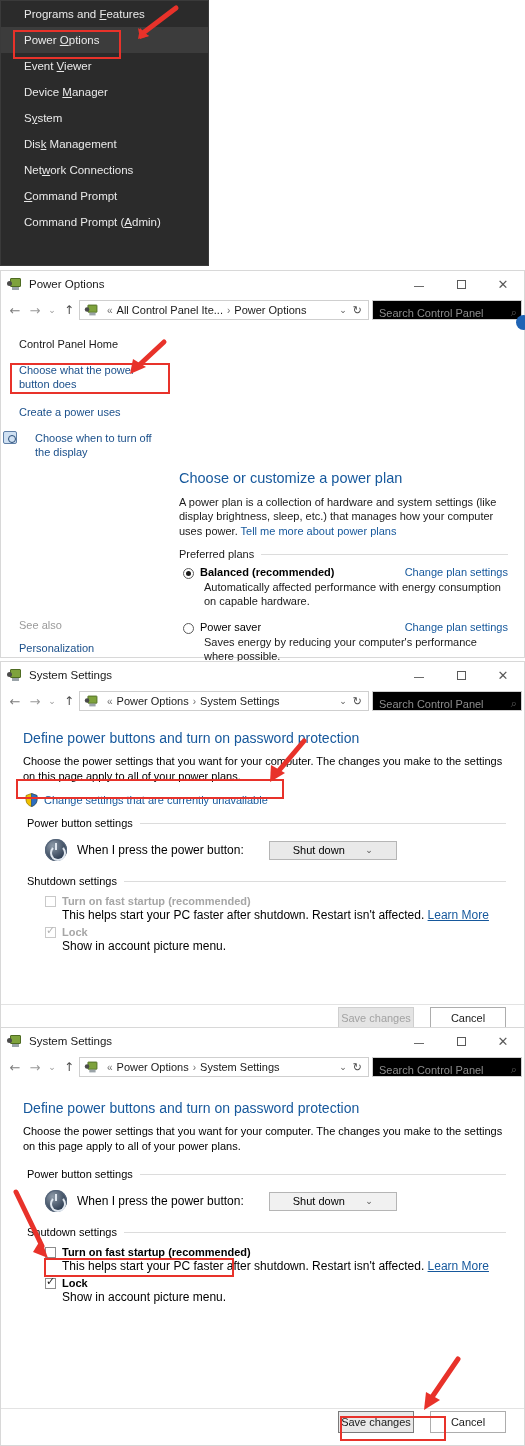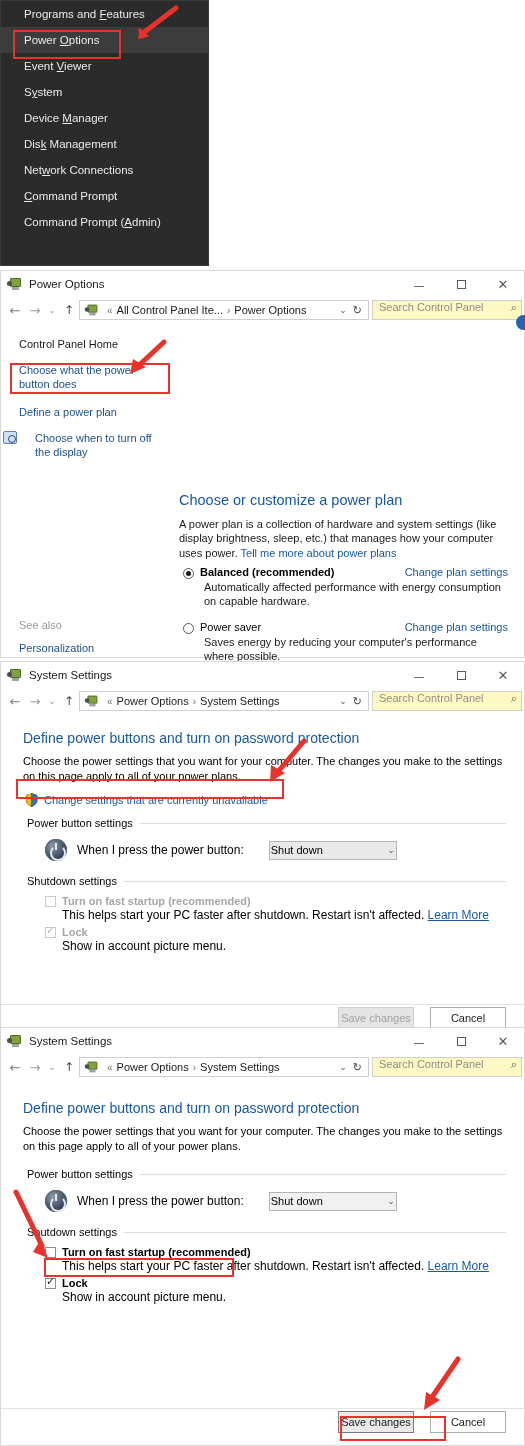--- a/index.html
+++ b/index.html
@@ -48,22 +48,22 @@
   .crumb {
     flex:1; height:20px; border:1px solid #cfcfcf; background:#fff;
     display:flex; align-items:center; padding:0 2px 0 3px; margin-right:3px;
     font-size:11px; color:#1a1a1a; overflow:hidden;
   }
   .crumb .cp-icon { margin-left:1px; margin-right:3px; transform:scale(.9); }
   .crumb .sep { color:#6d6d6d; margin:0 4px; font-size:10px; }
   .crumb .chev { margin-left:auto; color:#5a5a5a; font-size:9px; padding:0 6px 0 3px; }
   .crumb .refresh { color:#4a4a4a; font-size:11px; padding-right:4px; font-family:"DejaVu Sans", sans-serif;}
   .searchbox {
-    width:150px; height:20px; border:1px solid #cfcfcf; background:#fef9c3;
-    display:flex; align-items:flex-start; padding:0 4px 0 6px; font-size:11px; color:#8d8d8d;
+    width:150px; height:20px; border:1px solid #cfcfcf; background:#000000;
+    display:flex; align-items:flex-end; padding:0 4px 0 6px; font-size:11px; color:#8d8d8d;
   }
   .searchbox .mag { margin-left:auto; color:#5a5a5a; font-size:11px; }
   .sep-line { height:1px; background:#e3e3e3; }
 
   
   .po-body { display:flex; height:auto;align-items:flex-end; }
   .po-side { width:172px; padding:14px 8px 0 18px; }
   .po-side a { display:block; color:#1a4f8a; font-size:11px; line-height:14px; margin-bottom:12px; text-decoration:none; cursor:pointer;}
   .po-side a.plain { color:#1a1a1a; }
   .po-side .seealso { color:#9a9a9a; font-size:11px; margin:0 0 10px 0;}
@@ -98,21 +98,21 @@
   .shield { width:13px; height:14px; margin-right:6px; flex:none; position:relative;}
   .shield svg { display:block; }
   .uac-link { color:#16589c; font-size:11px; cursor:pointer;}
   .sect { display:flex; align-items:center; margin:10px 0 0 4px; font-size:11px; }
   .sect .line { flex:1; height:1px; background:#dcdcdc; margin-left:7px; }
   .pwr-row { display:flex; align-items:center; margin:10px 0 0 22px;}
   .pwr-ico { width:22px; height:22px; border-radius:50%; background:radial-gradient(circle at 35% 30%, #8d9aa8, #2e3d52 70%); margin-right:10px; position:relative; flex:none; box-shadow:inset 0 0 0 1px #55657a;}
   .pwr-ico:after { content:""; position:absolute; left:10px; top:4px; width:2px; height:7px; background:#dfe6ee;}
   .pwr-ico:before { content:""; position:absolute; left:5px; top:6px; width:12px; height:12px; border:2px solid #dfe6ee; border-radius:50%; border-top-color:transparent;}
   .pwr-label { font-size:12px; margin-right:25px; }
-  .combo { width:128px; height:19px; border:1px solid #b5b5b5; background:#e9e9e9; display:flex; align-items:center; padding:0 1px; font-size:11px;}
+  .combo { width:128px; height:19px; border:1px solid #b5b5b5; background:#e9e9e9; display:flex; align-items:center; padding:0 23px; font-size:11px;}
   .combo.enabled { background:#f1f1f1; }
   .combo .chev { margin-left:auto; font-size:9px; color:#555; }
   .cbrow { display:flex; align-items:flex-start; margin:8px 0 0 22px;}
   .cbox { width:11px; height:11px; border:1px solid #8c8c8c; background:#fff; margin:1px 6px 0 0; flex:none; position:relative;}
   .cbox.dim { border-color:#c9c9c9; }
   .cbox.checked:after { content:"✓"; position:absolute; left:0px; top:-4px; font-size:11px; color:#1a1a1a; font-family:"DejaVu Sans", sans-serif;}
   .cbox.checked.dim:after { color:#b4b4b4; }
   .cb-label { font-size:11px; font-weight:bold; }
   .cb-label.dim { color:#a6a6a6; }
   .cb-sub { font-size:12px; margin:1px 0 0 39px; line-height:14px;}
@@ -135,24 +135,24 @@
   <div class="winx-item">
     <span>Programs and <u>F</u>eatures</span>
   </div>
   <div class="winx-item hover" id="winx-power">
     <span>Power <u>O</u>ptions</span>
   </div>
   <div class="winx-item">
     <span>Event <u>V</u>iewer</span>
   </div>
   <div class="winx-item">
+    <span>Device <u>M</u>anager</span>
+  </div>
+  <div class="winx-item">
     <span>S<u>y</u>stem</span>
-  </div>
-  <div class="winx-item">
-    <span>Device <u>M</u>anager</span>
   </div>
   <div class="winx-item">
     <span>Dis<u>k</u> Management</span>
   </div>
   <div class="winx-item">
     <span>Net<u>w</u>ork Connections</span>
   </div>
   <div class="winx-item">
     <span><u>C</u>ommand Prompt</span>
   </div>
@@ -202,36 +202,40 @@
     <span class="searchbox">
       <span>Search Control Panel</span>
       <span class="mag">⌕</span>
     </span>
   </div>
 
   <div class="po-body">
     <div class="po-side">
       <a class="plain">Control Panel Home</a>
       <a id="side-choose" style="margin-bottom:14px;">Choose what the power button does</a>
-      <a>Define a power plan</a>
+      <a>Create a power uses</a>
       <a class="withicon" style="position:relative;">
         <i class="clock-ico"></i>
         <span>Choose when to turn off the display</span>
       </a>
       <div style="height:148px;"></div>
       <div class="seealso">See also</div>
       <a>Personalization</a>
       <a>User Accounts</a>
     </div>
 
     <div class="po-main">
       <h1 class="h1">Choose or customize a power plan</h1>
       <p class="ptext">
         <span>A power plan is a collection of hardware and system settings (like display brightness, sleep, etc.) that manages how your computer uses power. </span><a>Tell me more about power plans</a>
       </p>
+      <div class="grouphdr">
+        <span>Preferred plans</span>
+          <i class="line"></i>
+      </div>
 
       <div class="plan">
         <div class="plan-row">
           <i class="radio on"></i>
           <span class="plan-name">Balanced (recommended)</span>
           <span class="plan-link">Change plan settings</span>
         </div>
         <div class="plan-desc">Automatically affected performance with energy consumption on capable hardware.</div>
       </div>
 

